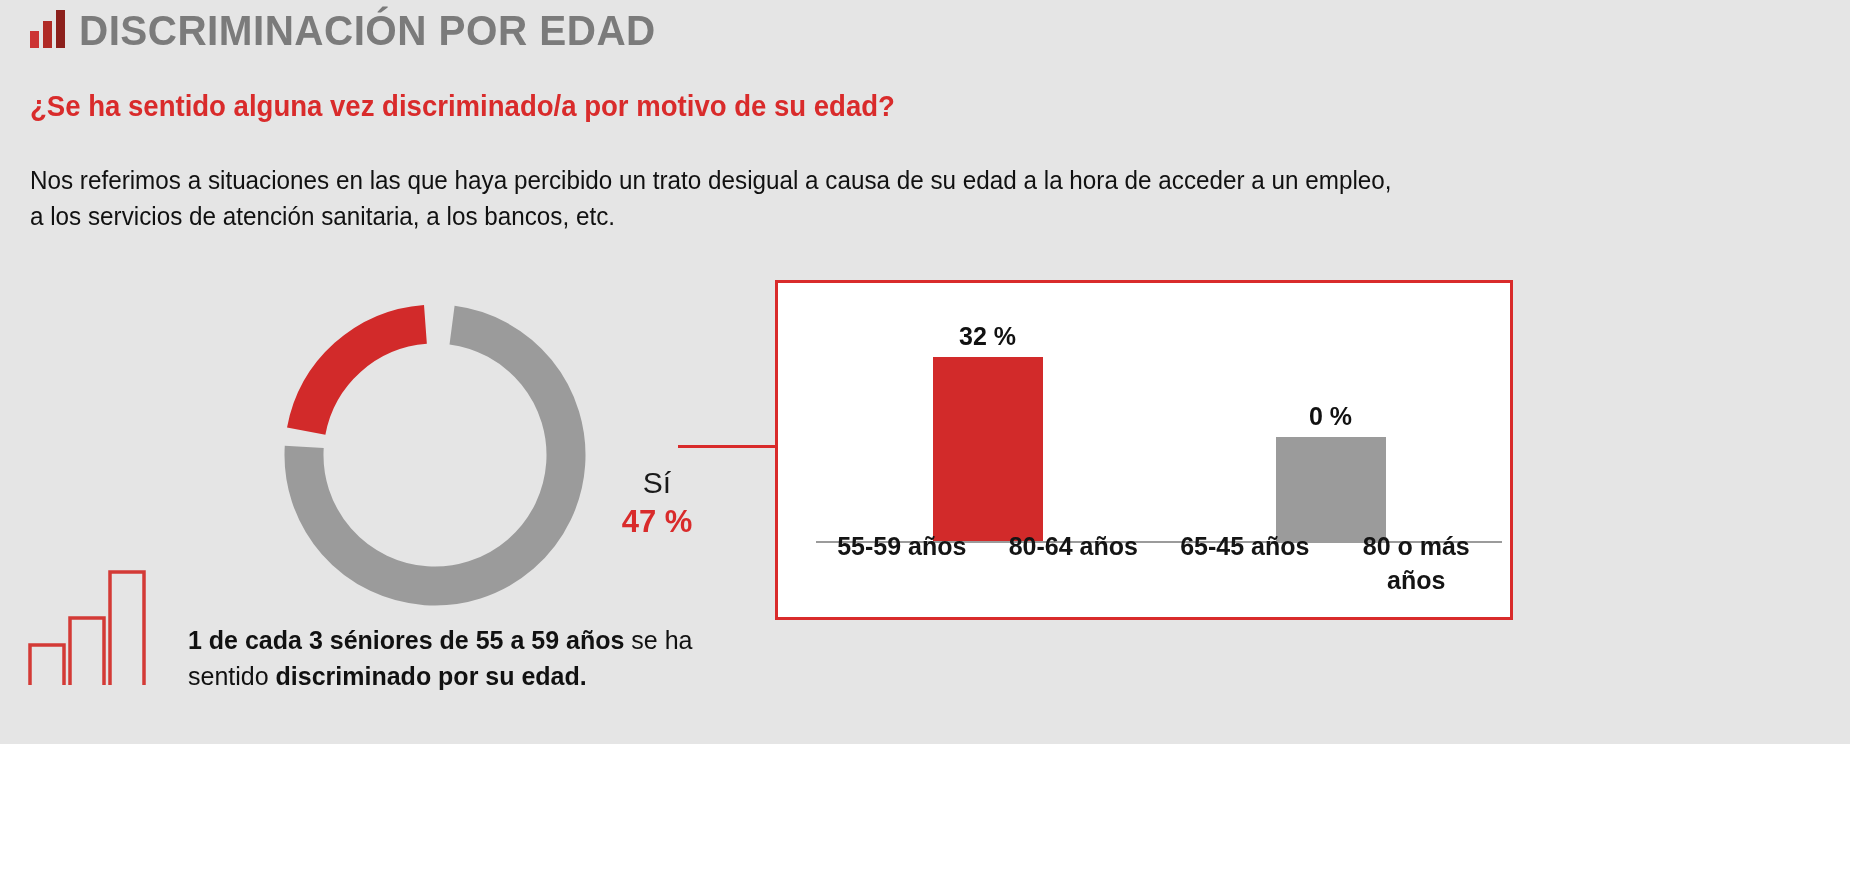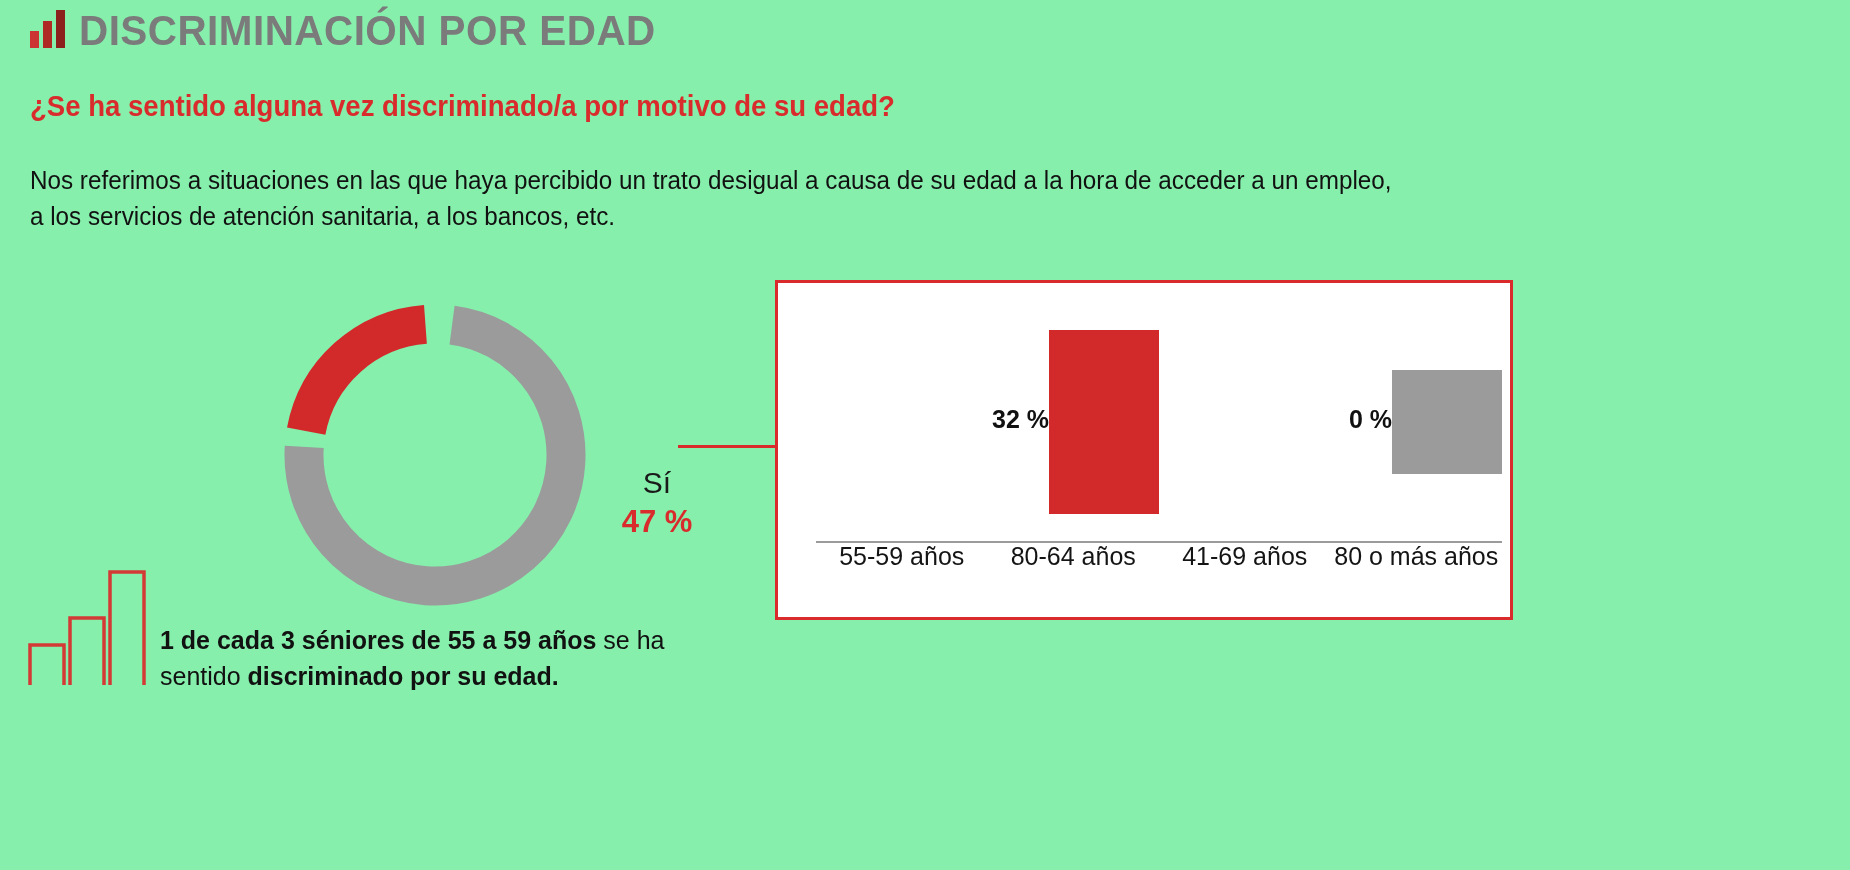--- a/index.html
+++ b/index.html
@@ -4,22 +4,22 @@
 <style>
   * { box-sizing: border-box; margin: 0; padding: 0; }
   html, body {
     width: 1850px; height: 870px;
     background: #ffffff;
     font-family: "Liberation Sans", sans-serif;
     overflow: hidden;
   }
   #page {
     position: relative;
-    width: 1850px; height: 870px;
-    background: #86efac;
+    width: 1850px; height: 744px;
+    background: #e5e5e5;
   }
 
   
   .header-row {
     position: absolute;
     left: 30px; top: 8px;
     display: flex; align-items: flex-end; gap: 14px;
   }
   .title-icon {
     display: flex; align-items: flex-end; gap: 4px;
@@ -117,64 +117,65 @@
   .bars {
     position: absolute;
     left: 16px; top: 10px;
     width: 686px; height: 238px;
     display: flex;
     align-items: flex-end;
   }
   .bar-col {
     flex: 1;
     display: flex;
-    flex-direction: row;
+    flex-direction: column;
     align-items: center;
     justify-content: flex-end;
     height: 100%;
     position: relative;
   }
   .bar-value {
     font-size: 25px;
     font-weight: bold;
     color: #111111;
     margin-bottom: 6px;
     white-space: nowrap;
   }
   .bar-rect {
     width: 110px;
     background: #9b9b9b;
   }
   .bar-rect.accent { background: #d22a2a; }
 
   .cat-row {
     position: absolute;
-    left: 38px; top: 256px;
+    left: 38px; top: 246px;
     width: 686px;
     display: flex;
+    font-weight: bold;
   }
   .cat-cell {
     flex: 1;
     text-align: center;
     font-size: 25px;
     line-height: 34px;
     color: #141414;
   }
 
   
   .footer-icon {
     position: absolute;
     left: 26px; top: 563px;
     width: 120px; height: 125px;
   }
   .footer-icon svg { display: block; }
 
   .footer-note {
     position: absolute;
-    left: 160px; top: 622px;
+    left: 188px; top: 622px;
     width: 560px;
     font-size: 25px;
     line-height: 36px;
     color: #111111;
   }
   .footer-note b { font-weight: bold; }
 </style>
 </head>
 <body>
 
@@ -225,21 +226,21 @@
           <div class="bar-rect" style="height:104px"></div>
         </div>
 
       </div>
       <div class="axis-line"></div>
     </div>
 
     <div class="cat-row">
       <div class="cat-cell">55-59 años</div>
       <div class="cat-cell">80-64 años</div>
-      <div class="cat-cell">41-69 años</div>
+      <div class="cat-cell">65-45 años</div>
       <div class="cat-cell">80 o más años</div>
     </div>
   </div>
 
   <div class="footer-icon">
     <svg width="120" height="125" viewBox="0 0 120 125">
       <path d="M4,122 L4,82 L38,82 L38,122" fill="none" stroke="#d33a36" stroke-width="3.5"></path>
       <path d="M44,122 L44,55 L78,55 L78,122" fill="none" stroke="#d33a36" stroke-width="3.5"></path>
       <path d="M84,122 L84,9 L118,9 L118,122" fill="none" stroke="#d33a36" stroke-width="3.5"></path>
     </svg>

